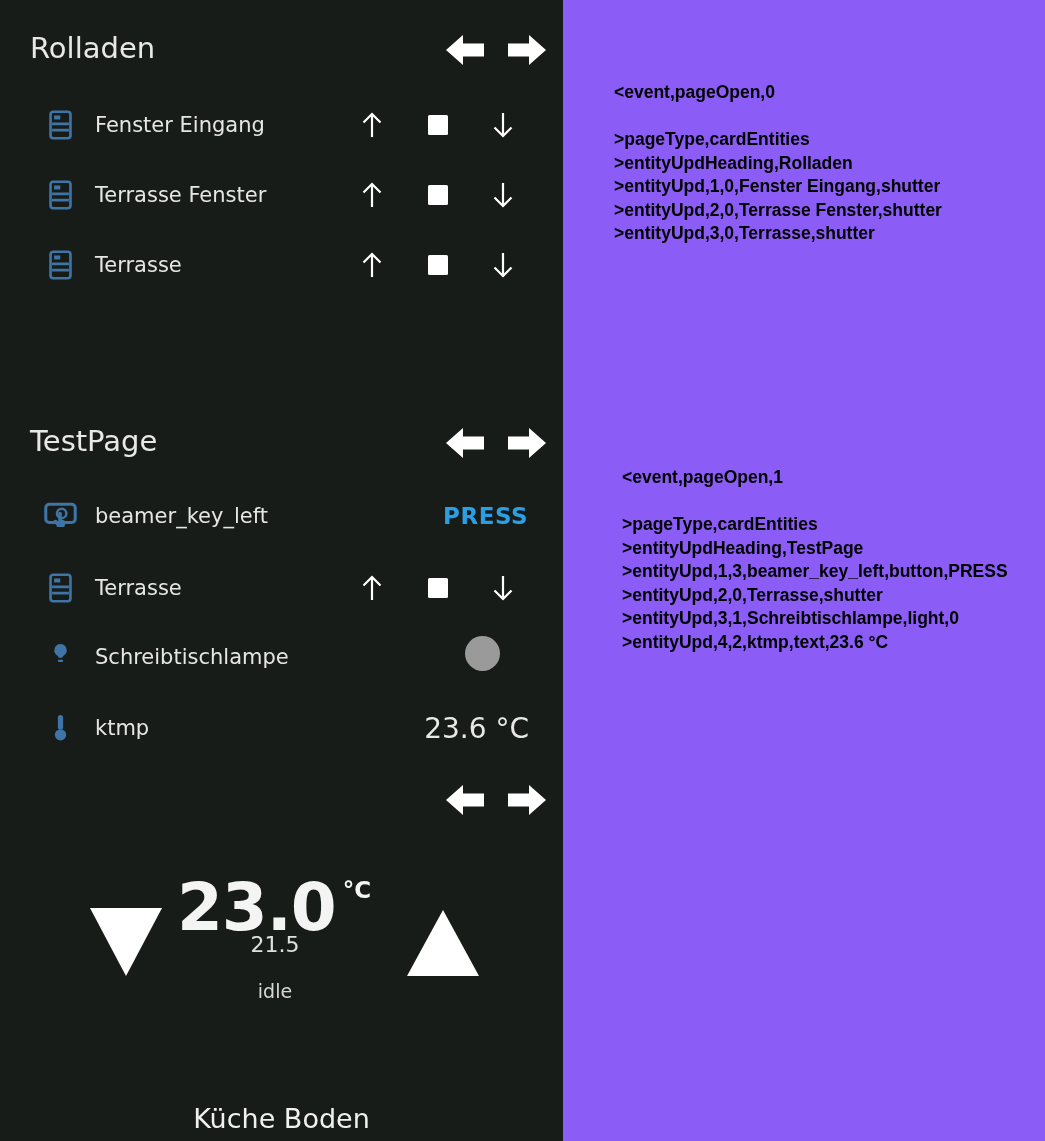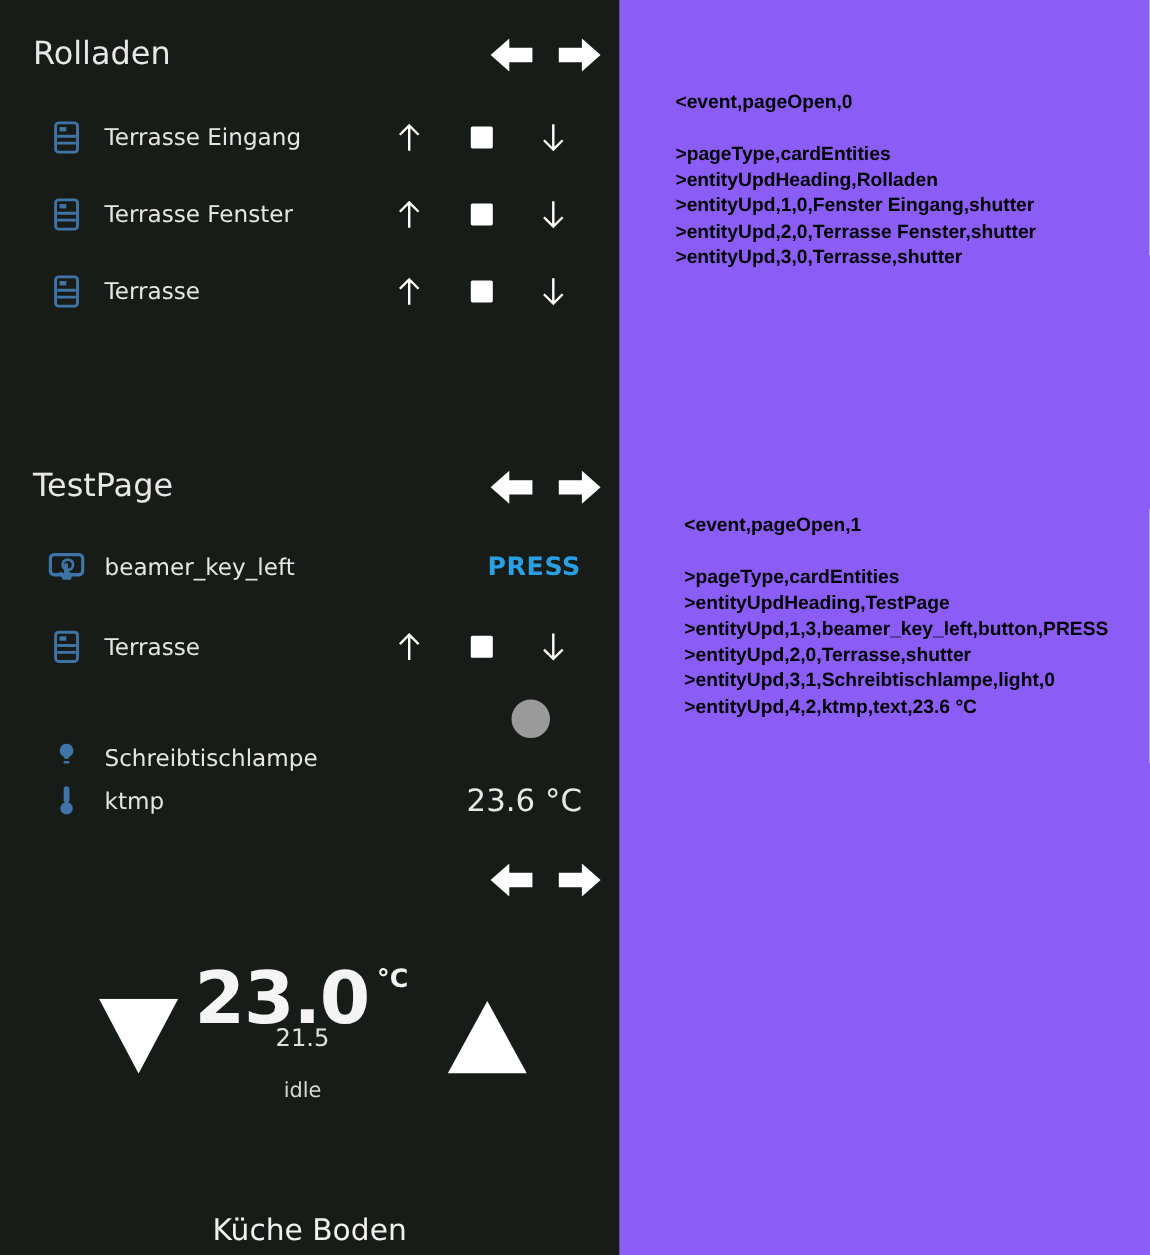--- a/index.html
+++ b/index.html
@@ -11,21 +11,21 @@
 
   .card-title{position:absolute;left:30px;margin:0;color:#e8e8e8;font-size:29px;font-weight:400;line-height:1.1;}
   .t1{top:33px}.t2{top:426px}
 
   .nav-btn{position:absolute;width:42px;height:34px;cursor:pointer;}
   .nav-left{left:444px}.nav-right{left:506px}
   .navy1{top:33px}.navy2{top:426px}.navy3{top:783px}
 
   .entity-row{position:absolute;left:0;width:563px;height:40px;}
   .r1a{top:105px}.r1b{top:175px}.r1c{top:245px}
-  .r2a{top:496px}.r2b{top:568px}.r2c{top:669px}.r2d{top:708px}
+  .r2a{top:496px}.r2b{top:568px}.r2c{top:637px}.r2d{top:708px}
   .entity-icon{position:absolute;left:42px;top:50%;transform:translateY(-50%);
                width:36px;display:flex;justify-content:center;align-items:center;}
   .entity-label{position:absolute;left:95px;top:50%;transform:translateY(-50%);
                 color:#e6e6e6;font-size:21px;white-space:nowrap;}
   .ctl{position:absolute;top:50%;transform:translateY(-50%);cursor:pointer;display:flex;align-items:center;justify-content:center;}
   .ctl-up{left:357px;width:30px;height:34px;}
   .ctl-stop{left:424px;width:28px;height:28px;}
   .ctl-down{left:488px;width:30px;height:34px;}
   .stop-square{width:20px;height:20px;background:#ffffff;border-radius:1.5px;}
 
@@ -80,21 +80,21 @@
 
     <div class="entity-row r1a">
       <span class="entity-icon">
         <svg width="27" height="31" viewBox="0 0 24 28">
           <rect x="3" y="2" width="18" height="24" rx="2.5" fill="none" stroke="#3f74a6" stroke-width="2.4"></rect>
           <rect x="6.2" y="5.4" width="5.6" height="3.6" fill="#3f74a6"></rect>
           <line x1="4.4" y1="13" x2="19.6" y2="13" stroke="#3f74a6" stroke-width="2.4"></line>
           <line x1="4.4" y1="18.6" x2="19.6" y2="18.6" stroke="#3f74a6" stroke-width="2.4"></line>
         </svg>
       </span>
-      <span class="entity-label">Terrasse Eingang</span>
+      <span class="entity-label">Fenster Eingang</span>
       <span class="ctl ctl-up">
         <svg width="26" height="30" viewBox="0 0 26 30">
           <path d="M13 27 V4 M4.5 12.5 L13 4 L21.5 12.5" fill="none" stroke="#ffffff" stroke-width="2.2"></path>
         </svg>
       </span>
       <span class="ctl ctl-stop">
         <span class="stop-square"></span>
       </span>
       <span class="ctl ctl-down">
         <svg width="26" height="30" viewBox="0 0 26 30">

